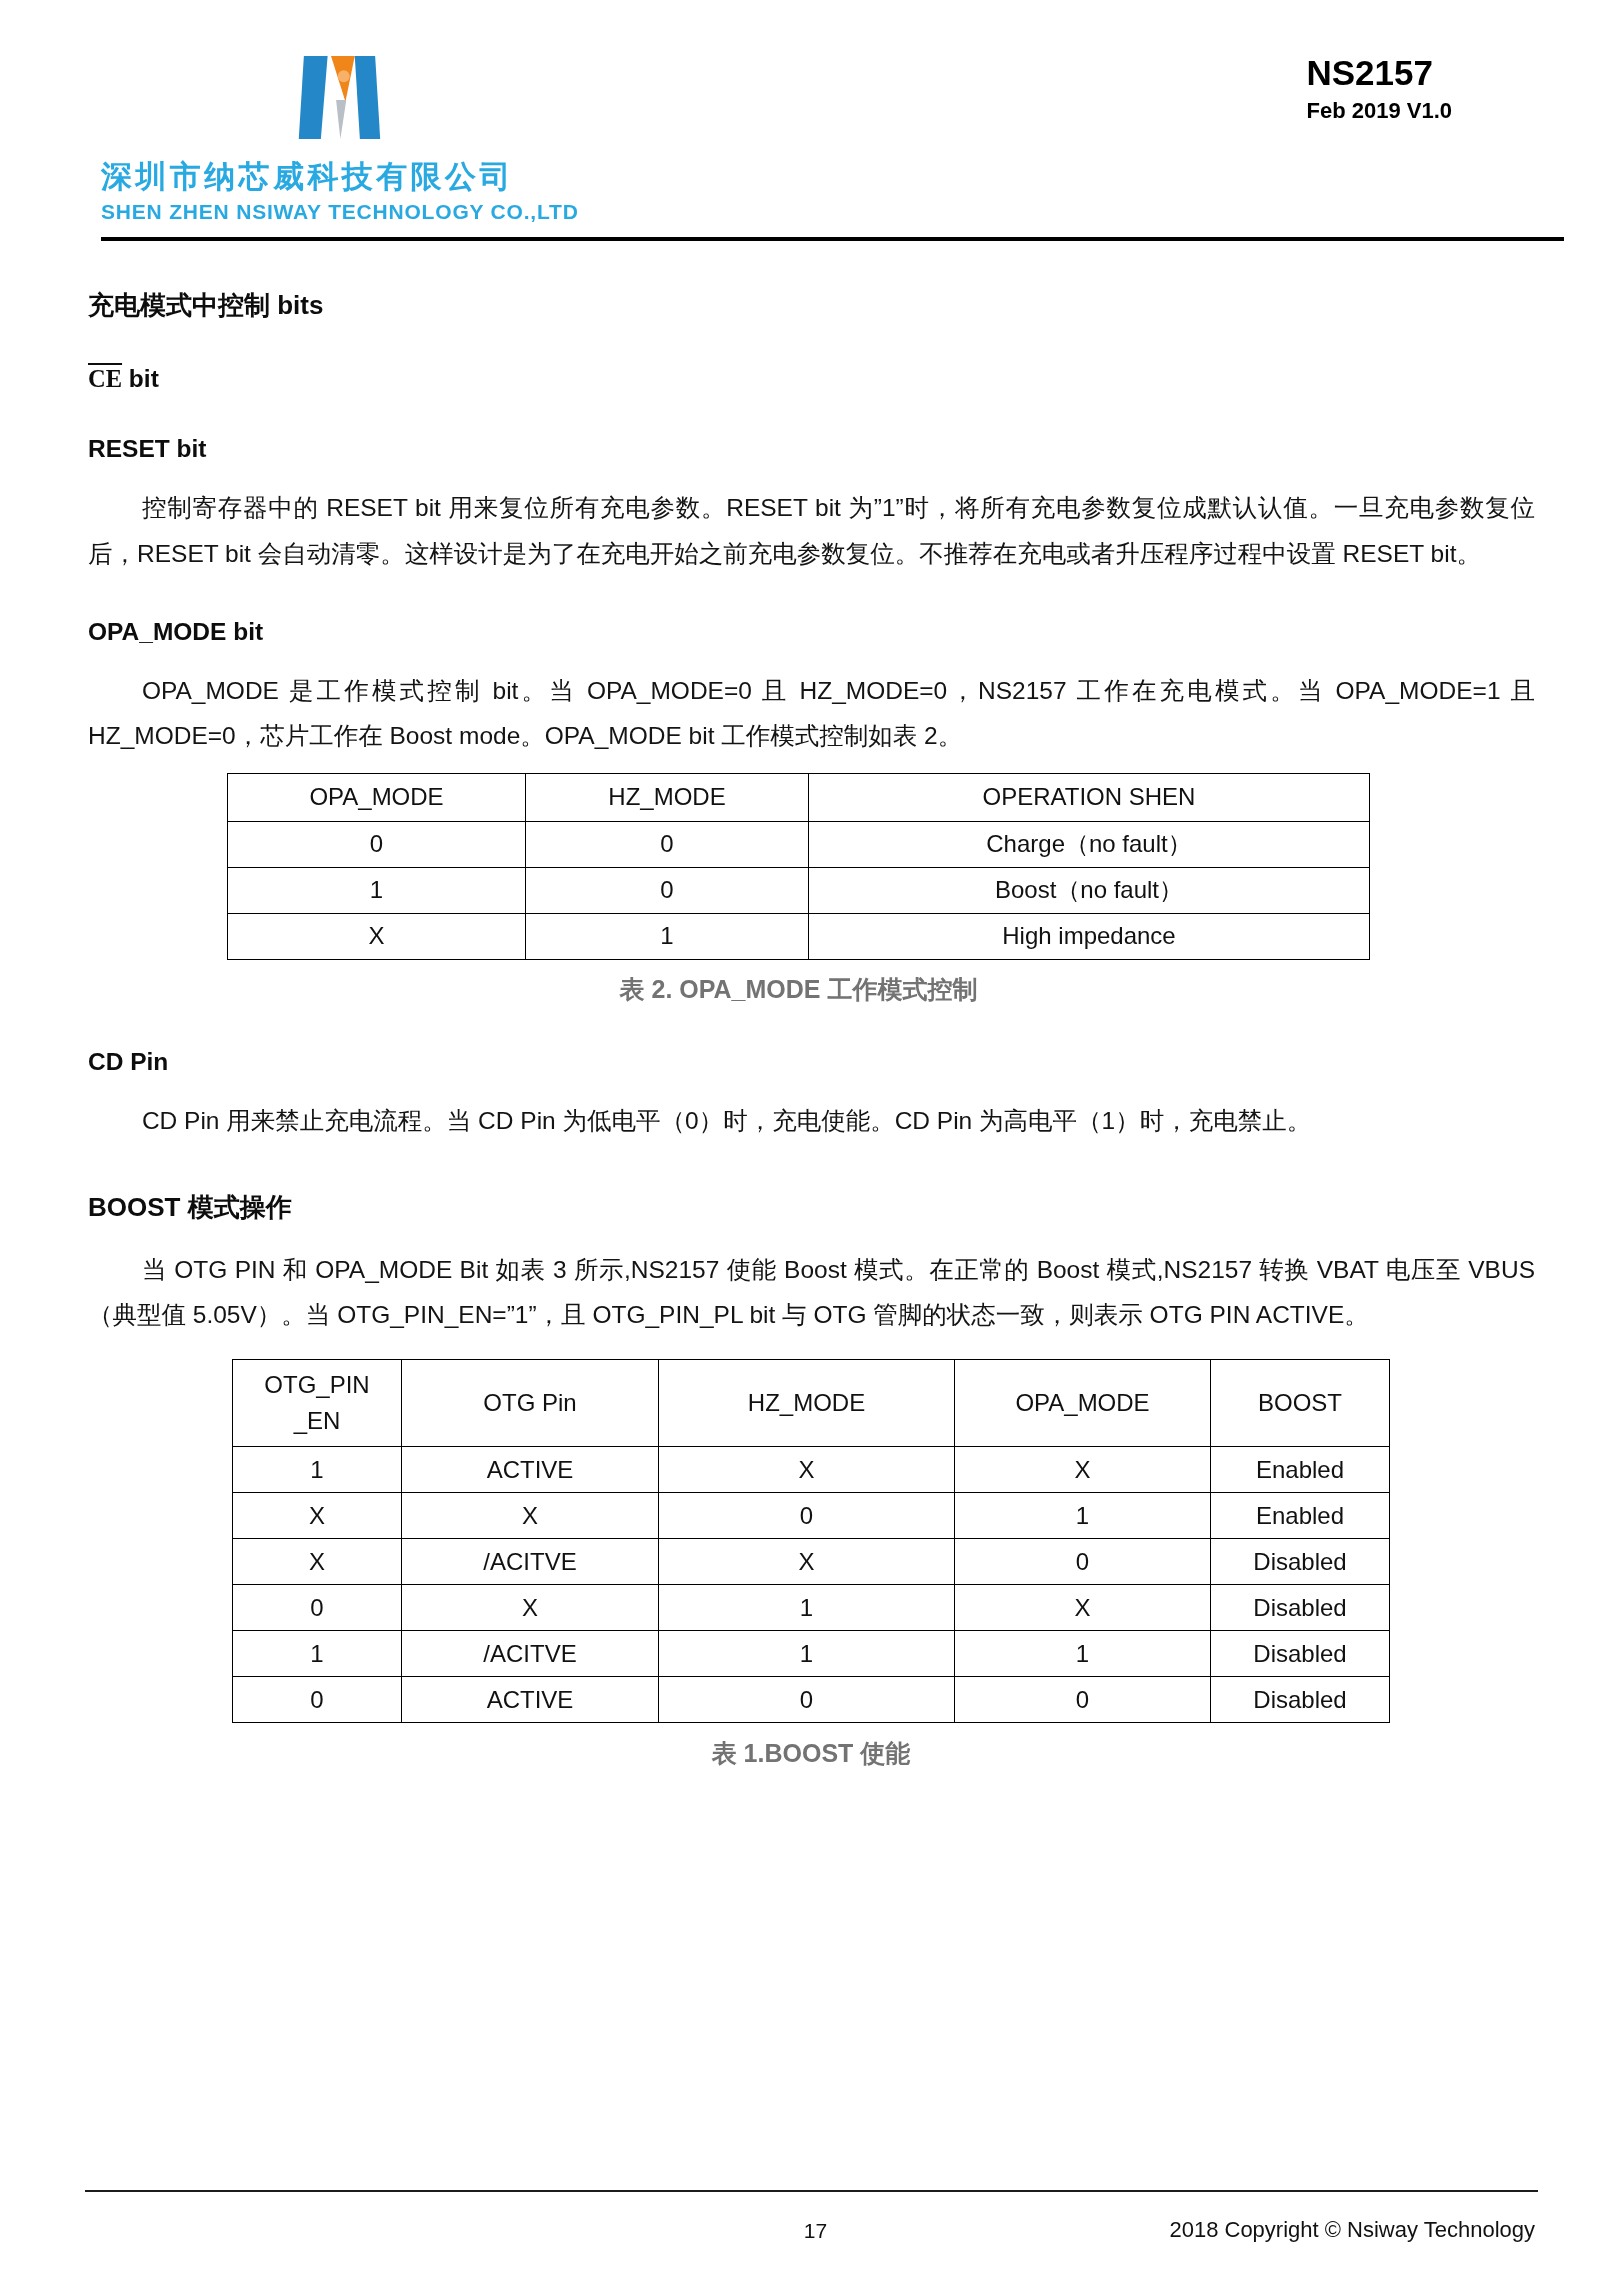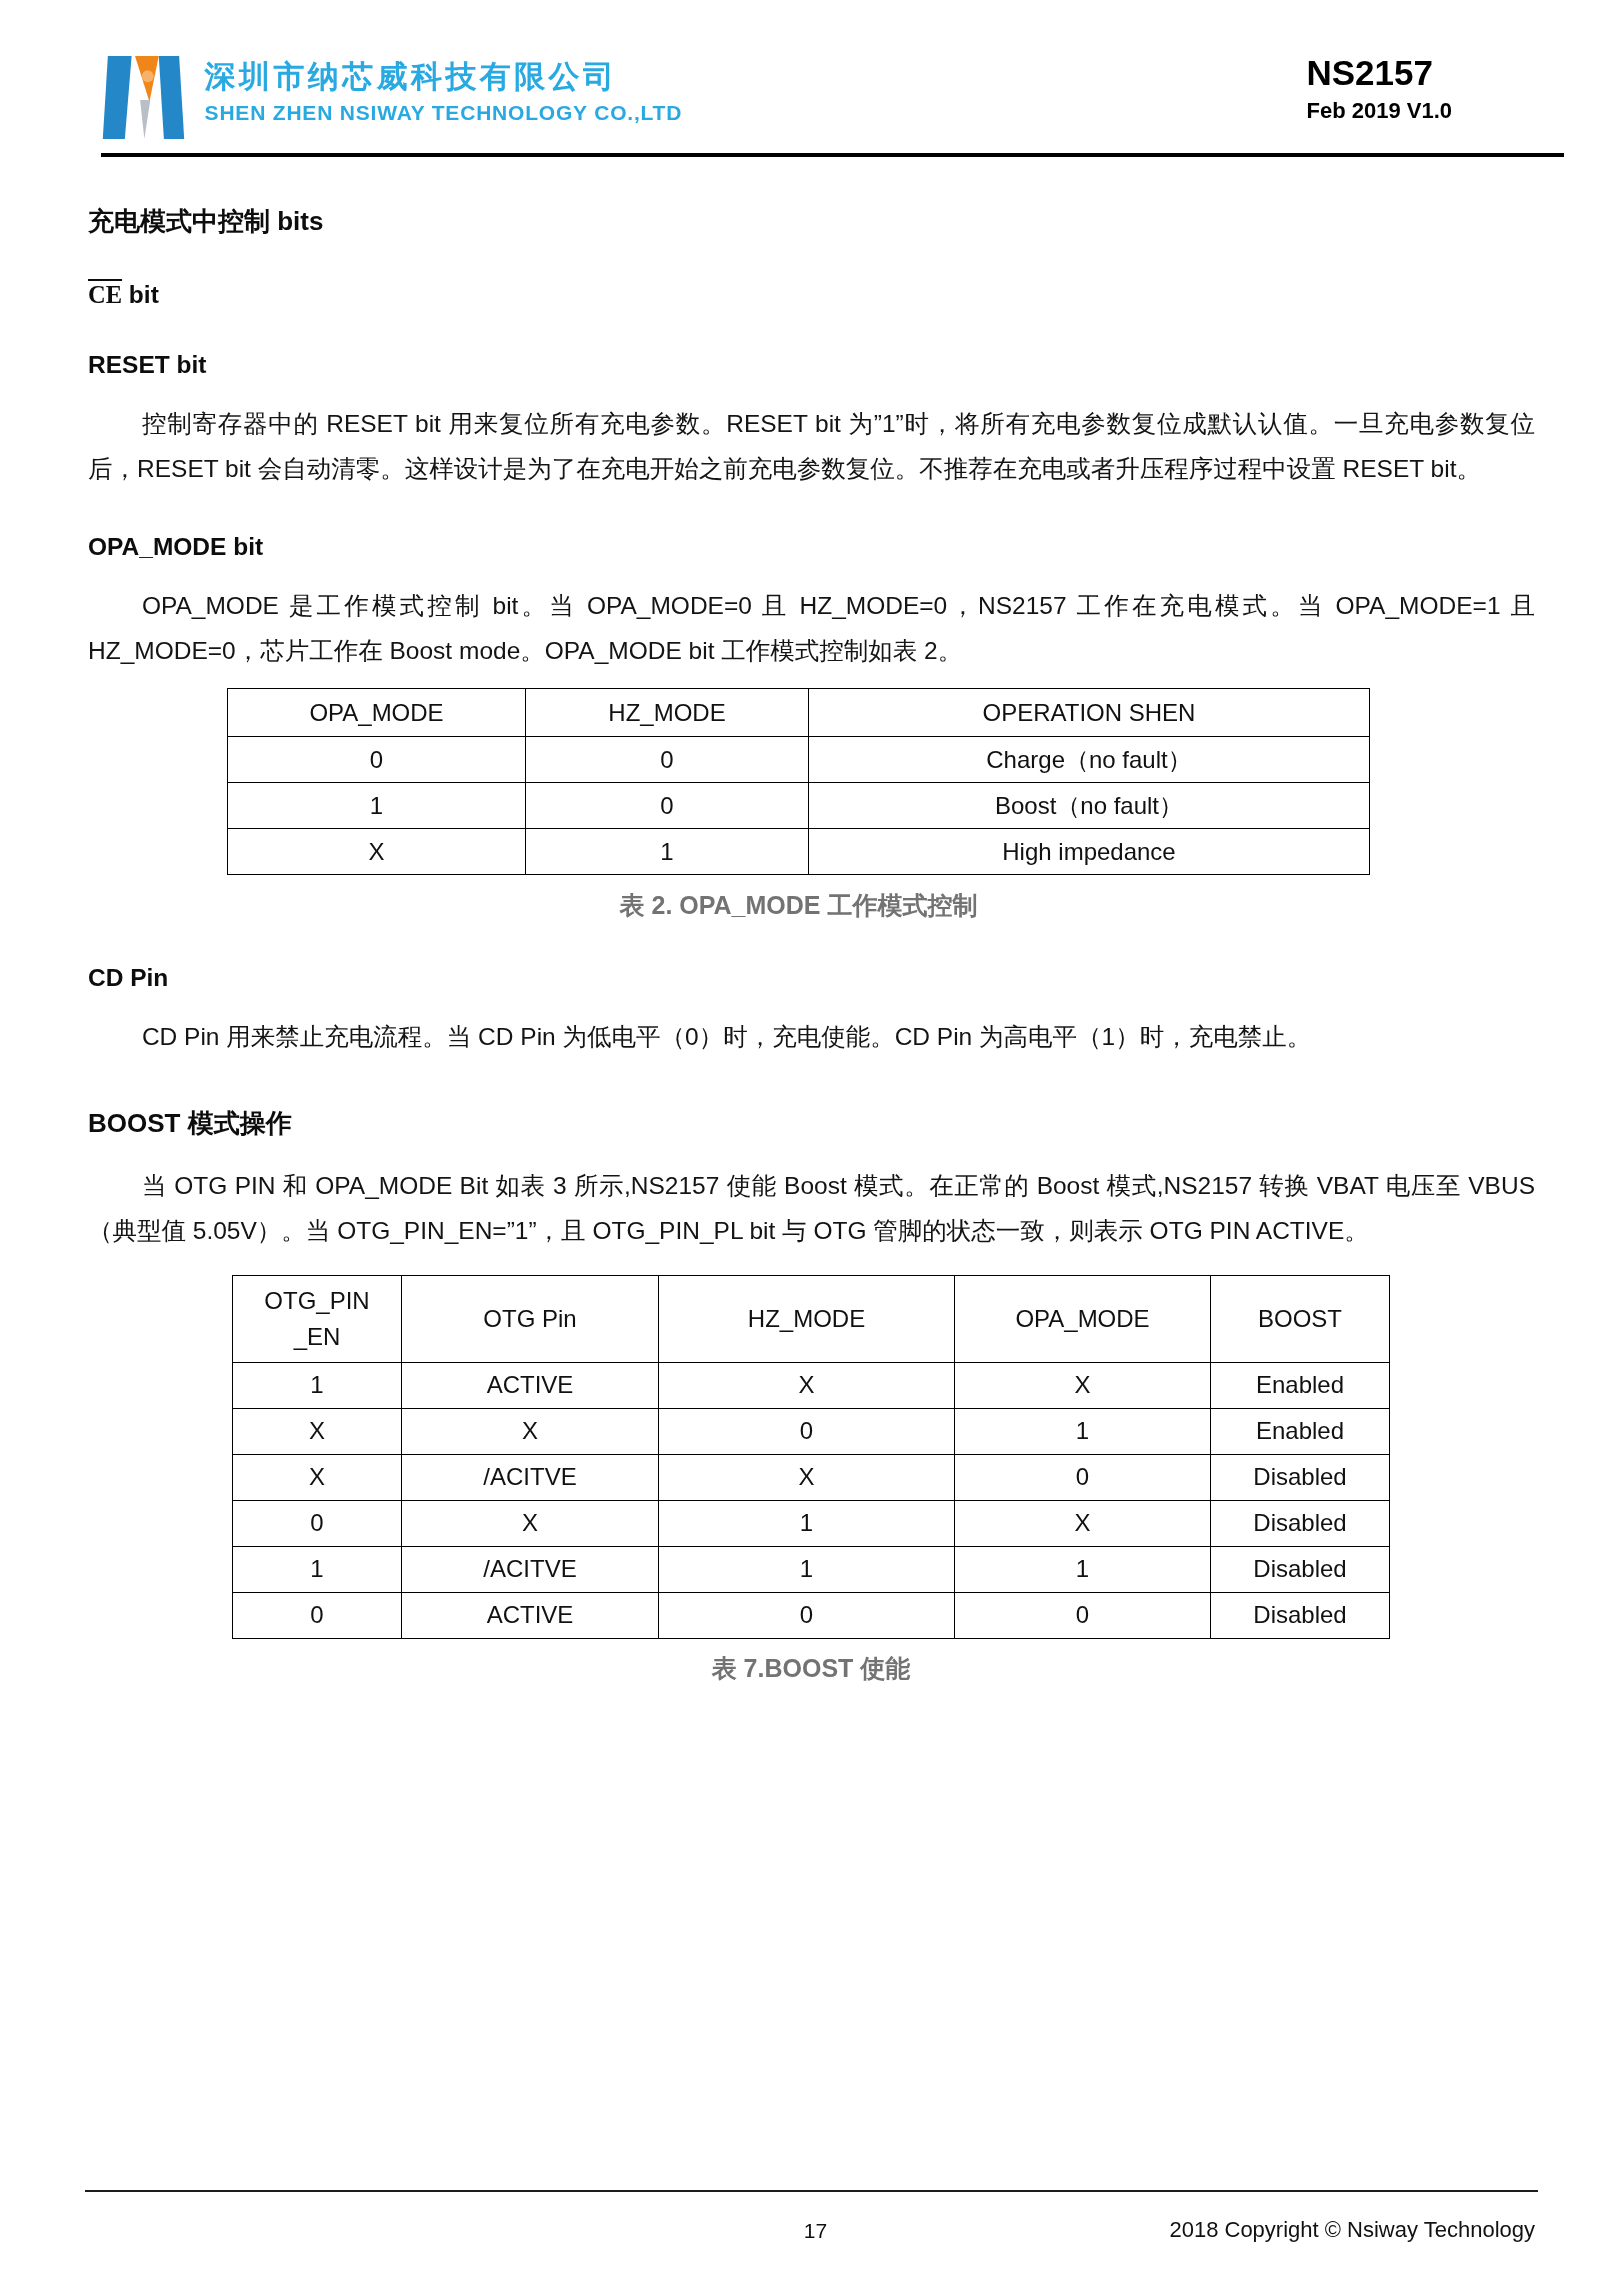--- a/index.html
+++ b/index.html
@@ -10,21 +10,21 @@
     background:#ffffff;
     font-family:"Liberation Sans", sans-serif;
     color:#161616;
     overflow:hidden;
   }
   
   header{
     display:flex;justify-content:space-between;align-items:flex-start;
     padding:44px 59px 0 101px;
   }
-  .header-left{display:flex;align-items:center;gap:18.6px;}
+  .header-left{display:flex;align-items:center;gap:18.6px;flex-direction:column;}
   .logo{width:85px;height:95px;flex:0 0 auto;}
   .company-cn{
     font-size:31px;font-weight:bold;letter-spacing:3.4px;
     color:#29a9e1;line-height:1.25;
   }
   .company-en{
     font-size:21px;font-weight:bold;letter-spacing:0.8px;
     color:#29a9e1;margin-top:3.4px;
   }
   .header-right{text-align:left;margin-right:112px;margin-top:10px;}
@@ -212,21 +212,21 @@
         </tr>
         <tr>
           <td>0</td>
           <td>ACTIVE</td>
           <td>0</td>
           <td>0</td>
           <td>Disabled</td>
         </tr>
       </tbody>
         </table>
-      <div class="caption">表 7.BOOST 使能</div>
+      <div class="caption">表 1.BOOST 使能</div>
     </div>
 
   </main>
 
   <div class="footer-rule"></div>
   <div class="page-number">17</div>
   <div class="copyright">2018 Copyright © Nsiway Technology</div>
 
 </div>
 

